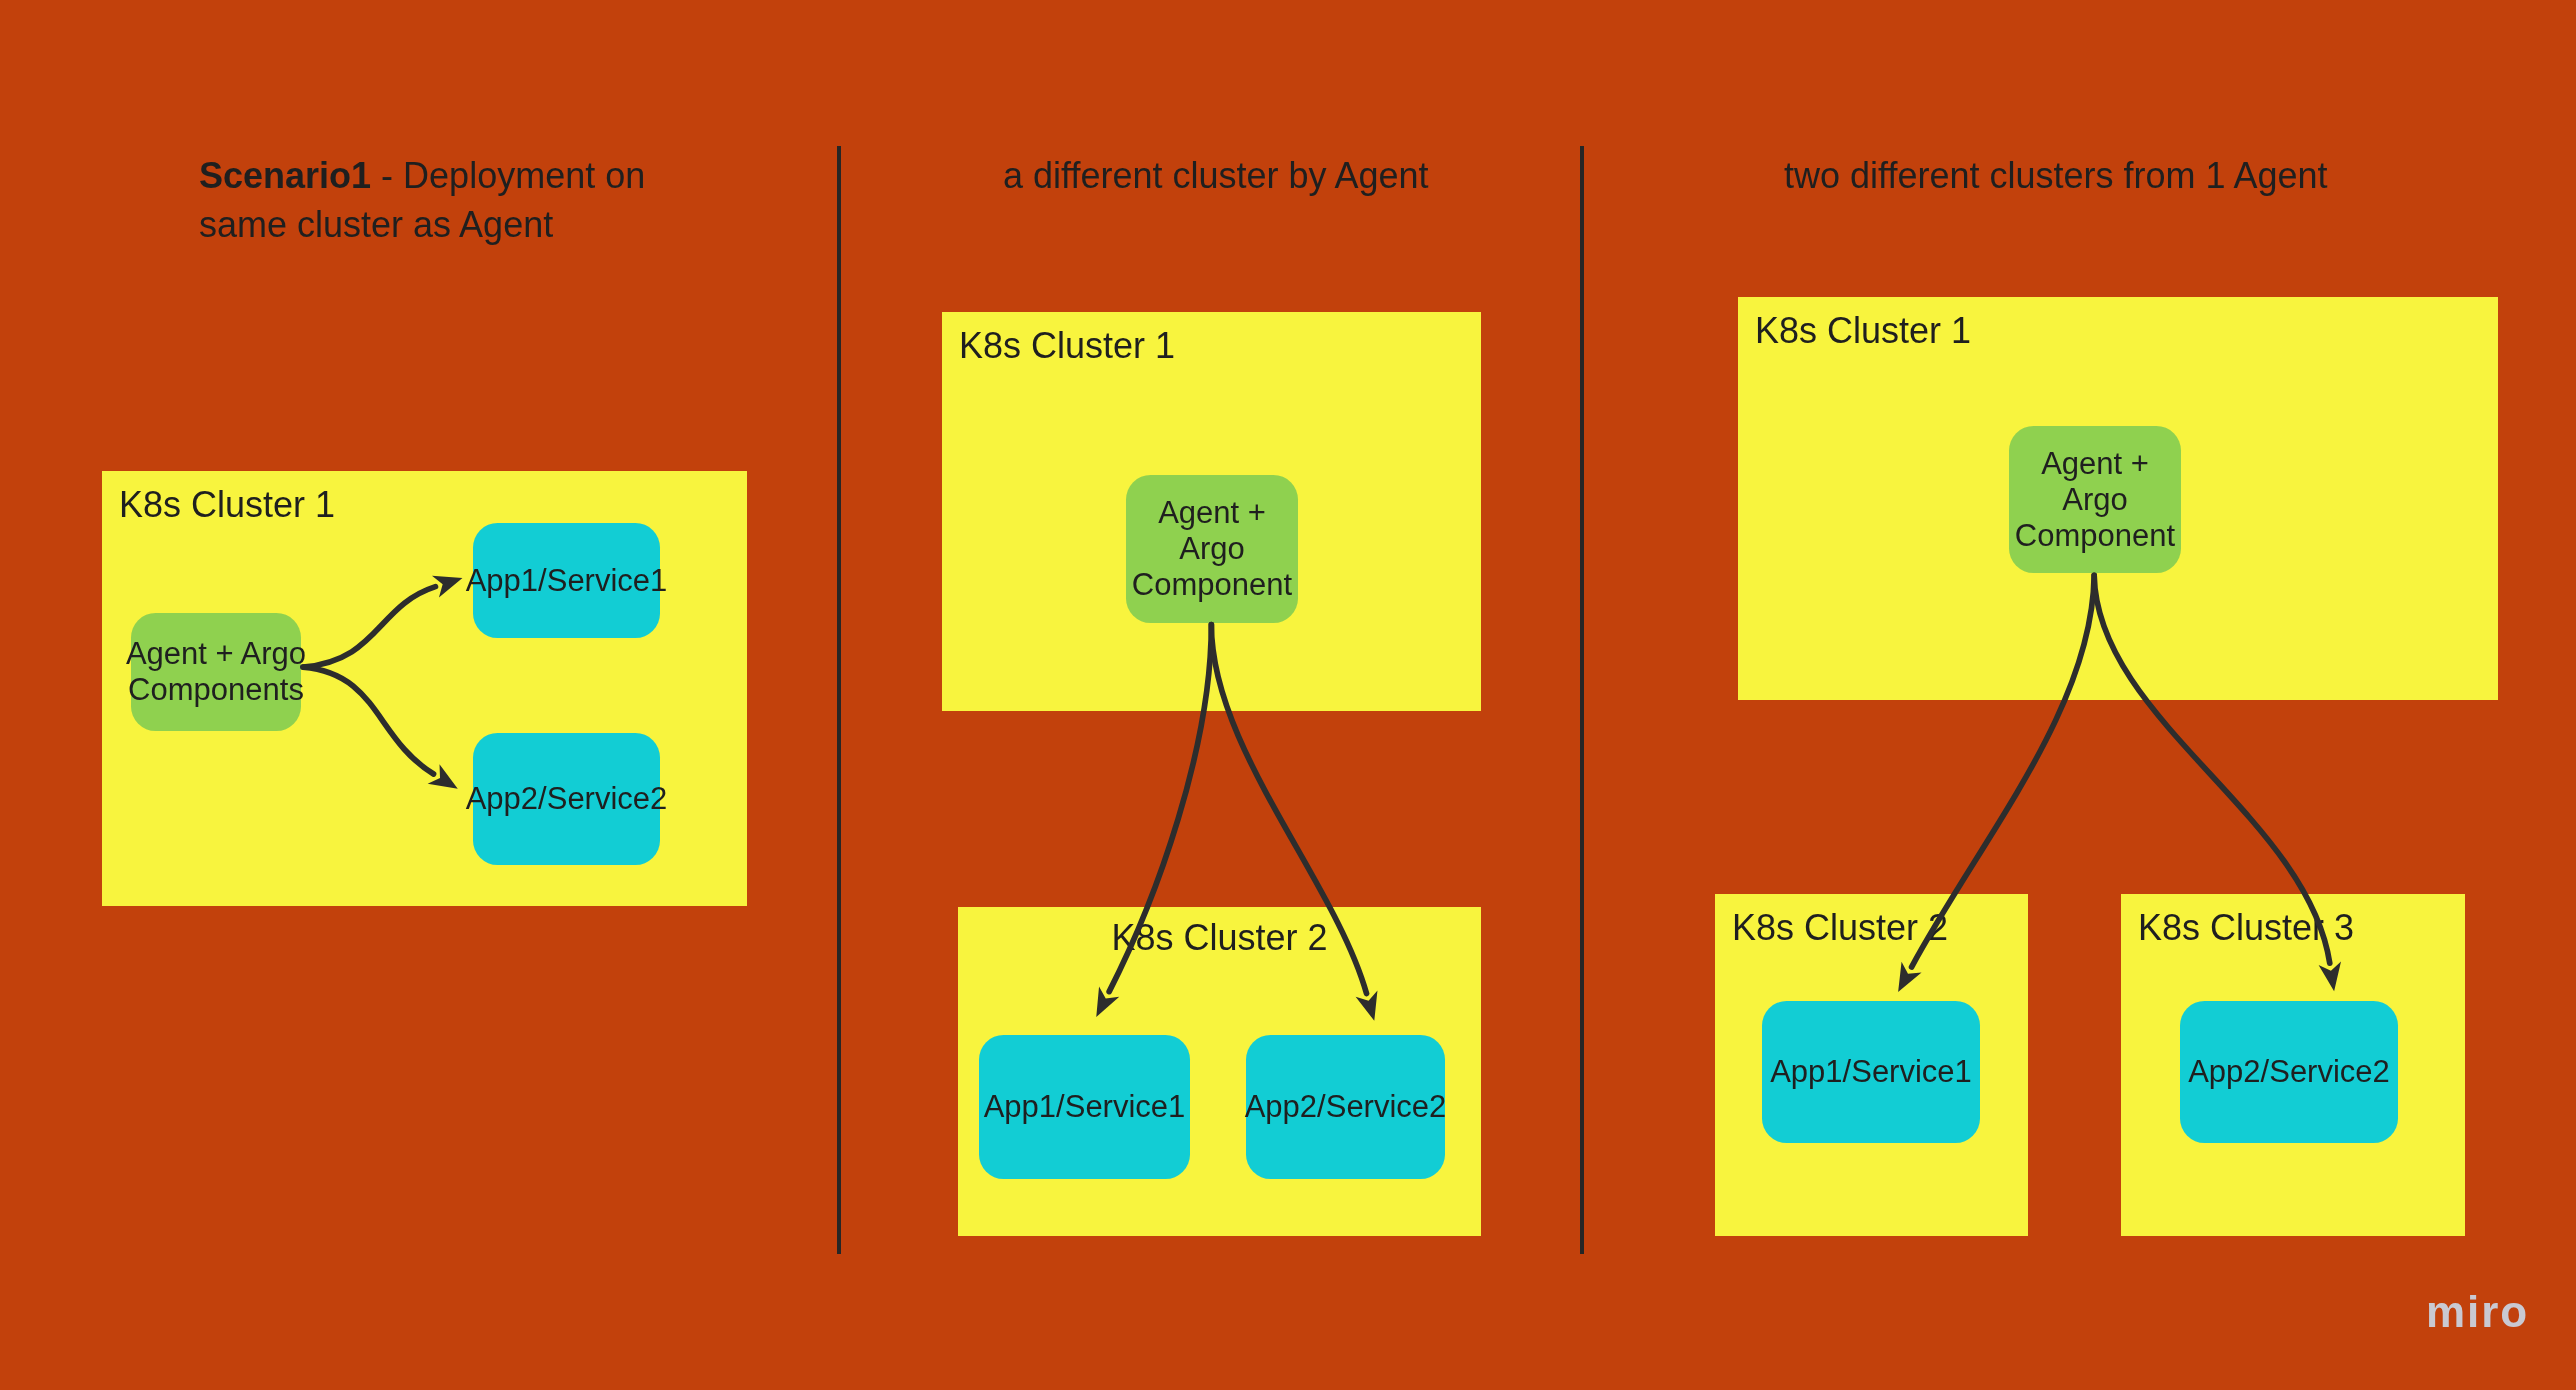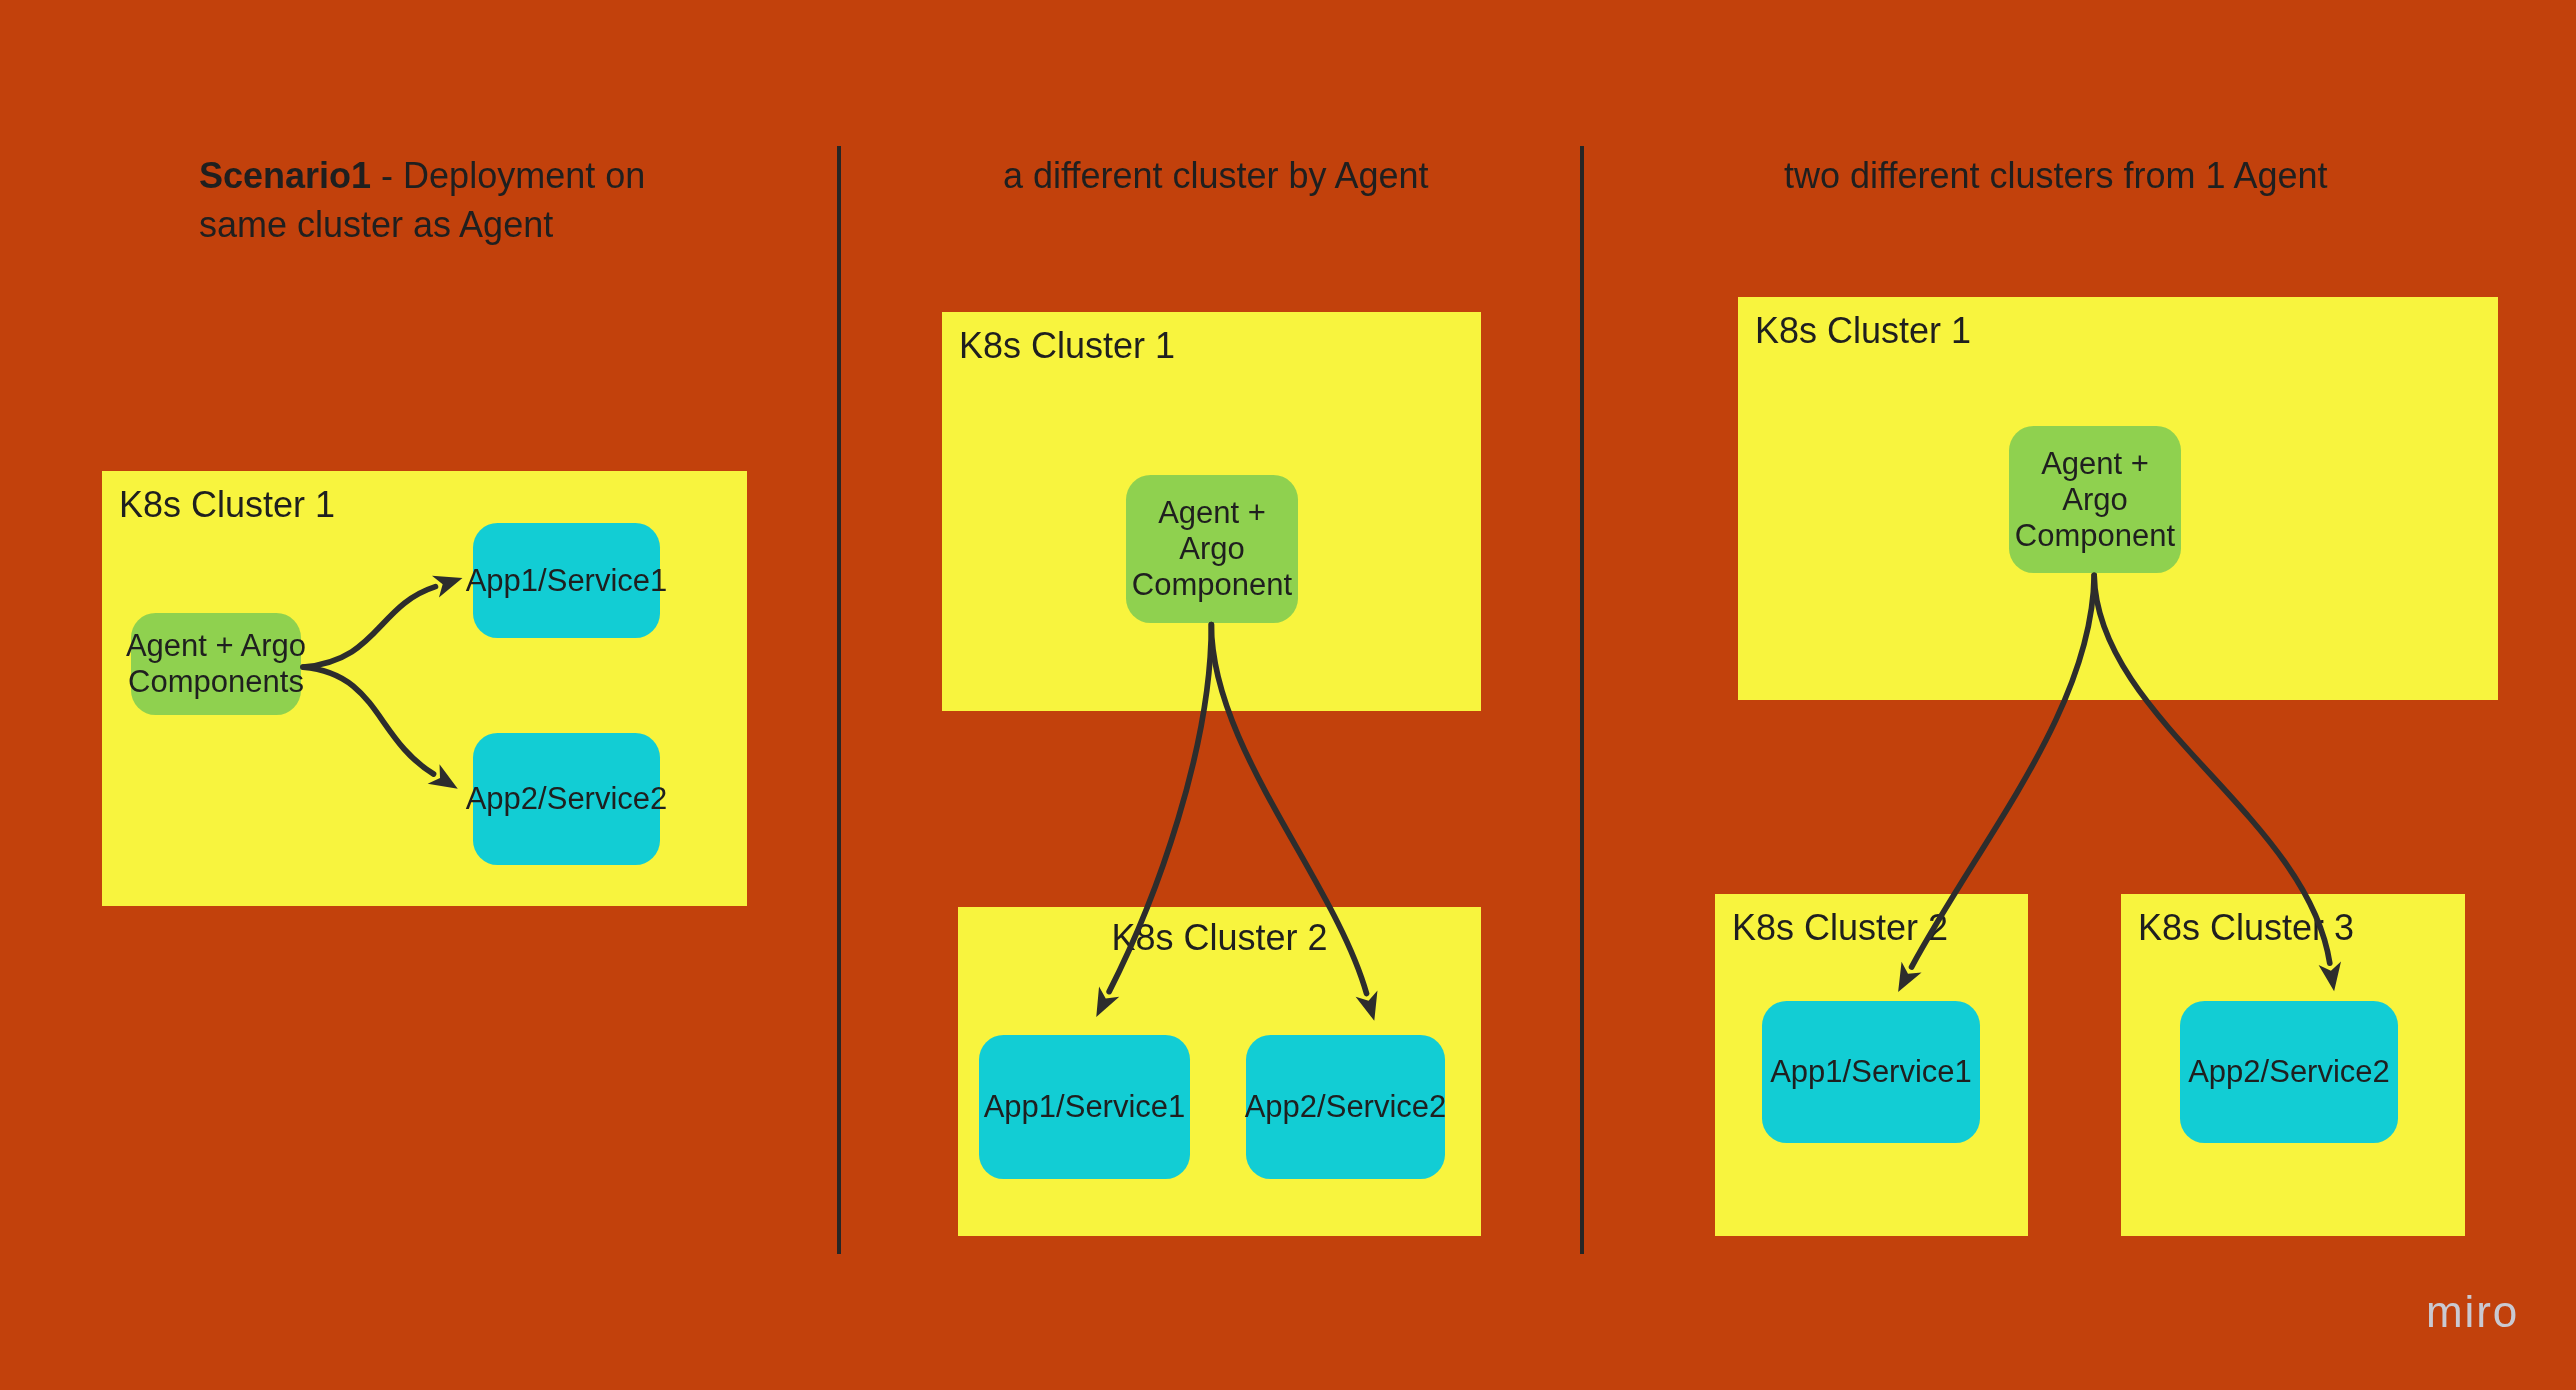--- a/index.html
+++ b/index.html
@@ -15,32 +15,32 @@
   .cluster-label{font-size:36px;padding:13.2px 0 0 17px;white-space:nowrap;}
   .cluster-label.centered{text-align:center;padding-left:0;padding-top:9.5px;}
 
   .nodebox{position:absolute;border-radius:24.6px;display:flex;flex-direction:column;
            align-items:center;justify-content:center;text-align:center;
            font-size:31px;line-height:36px;white-space:nowrap;}
 
   .arrows{position:absolute;left:0;top:0;pointer-events:none;}
   .arrow{fill:none;stroke-width:6;stroke-linecap:round;}
 
-  .watermark{position:absolute;left:2426px;top:1287px;font-size:44px;font-weight:400;letter-spacing:1.9px;}
+  .watermark{position:absolute;left:2426px;top:1287px;font-size:44px;font-weight:700;letter-spacing:1.9px;}
 
   
   #s1-title{left:199px;top:151px;}
   #s2-title{left:1003px;top:151px;}
   #s3-title{left:1784px;top:151px;}
 
   #divider1{left:837px;}
   #divider2{left:1580px;}
 
   #s1-c1{left:102px;top:471px;width:645px;height:435px;}
-  #s1-agent{left:131px;top:613px;width:170px;height:102px;}
+  #s1-agent{left:131px;top:613px;width:170px;height:118px;}
   #s1-app1{left:473px;top:523px;width:187px;height:115px;}
   #s1-app2{left:473px;top:733px;width:187px;height:132px;}
 
   #s2-c1{left:942px;top:312px;width:539px;height:399px;}
   #s2-agent{left:1126px;top:475px;width:172px;height:148px;}
   #s2-c2{left:958px;top:907px;width:523px;height:329px;}
   #s2-app1{left:979px;top:1035px;width:211px;height:144px;}
   #s2-app2{left:1246px;top:1035px;width:199px;height:144px;}
 
   #s3-c1{left:1738px;top:297px;width:760px;height:403px;}

